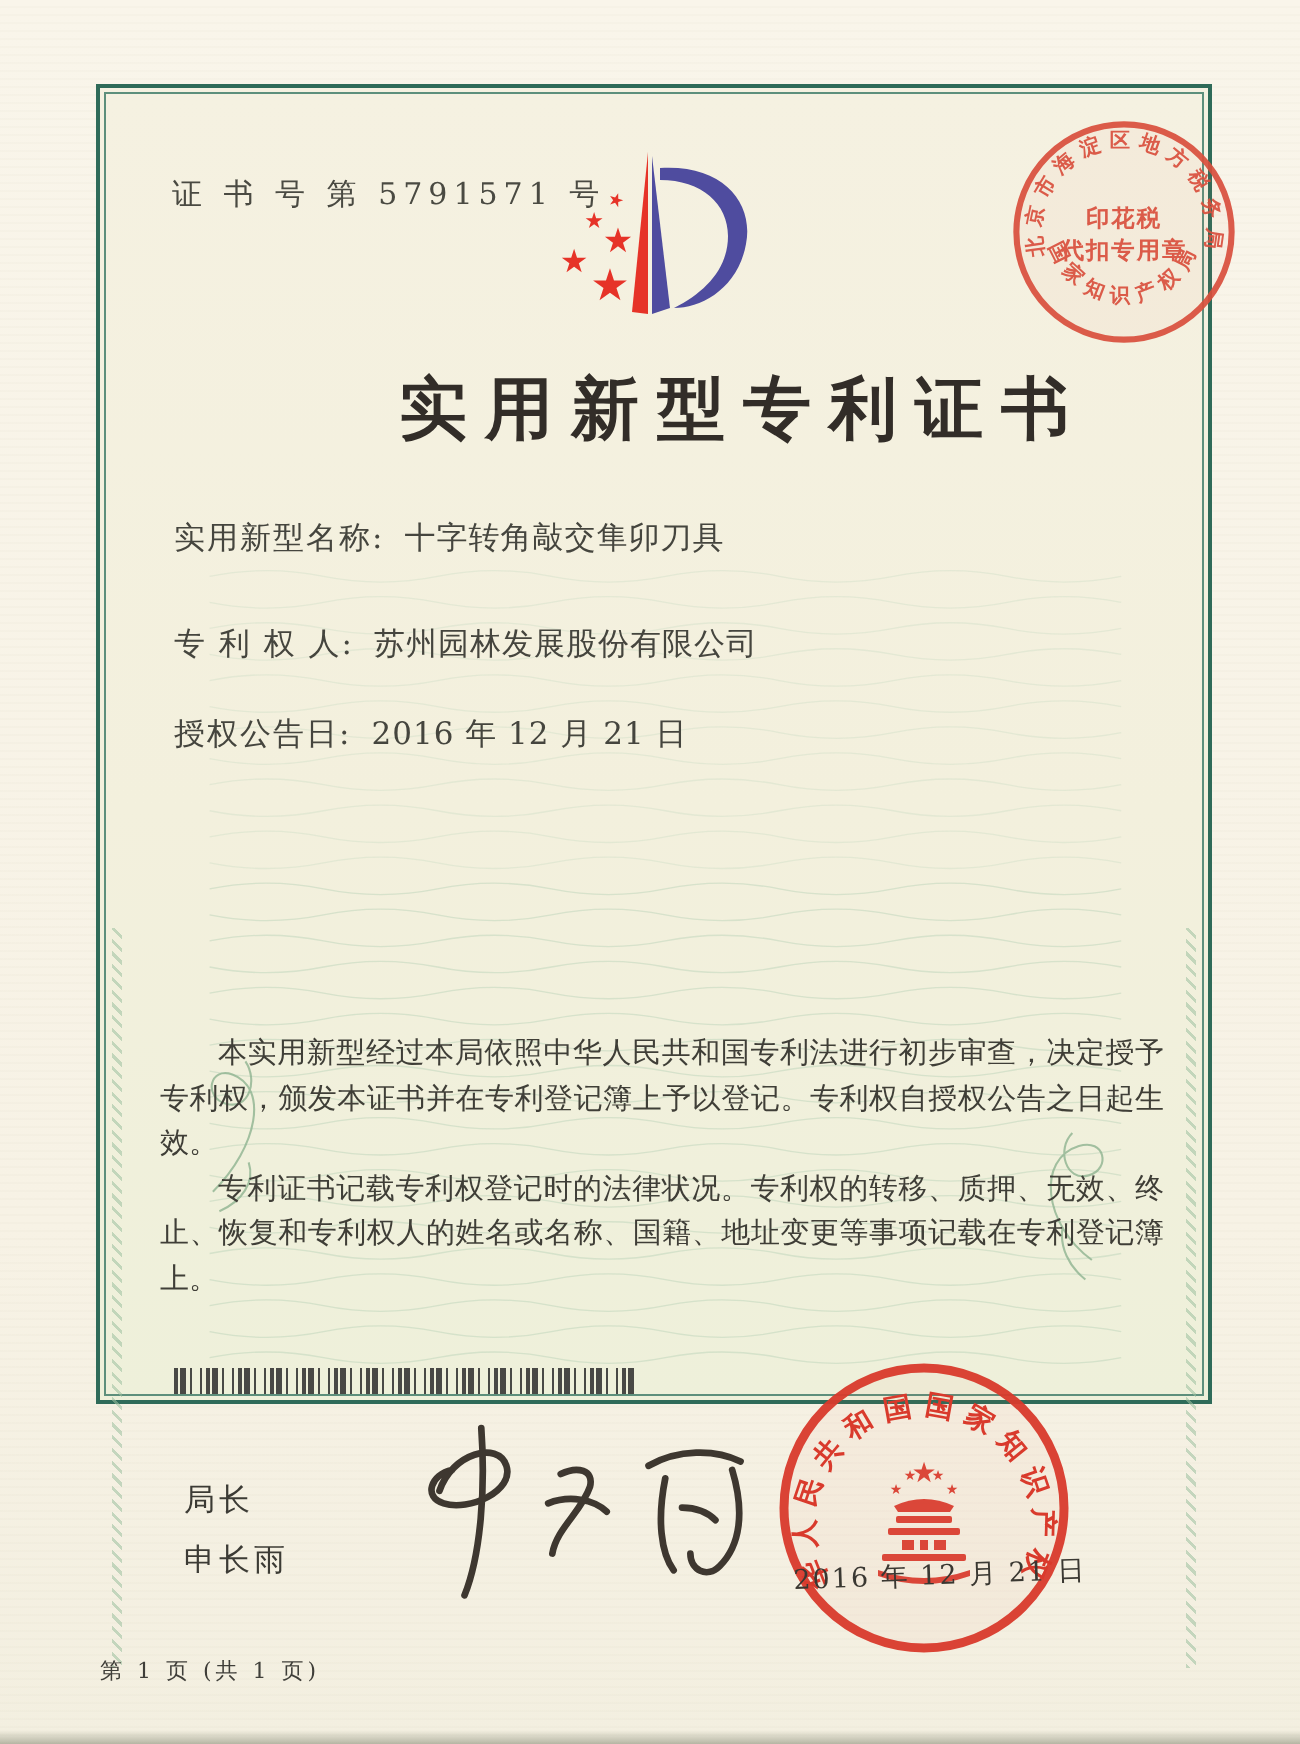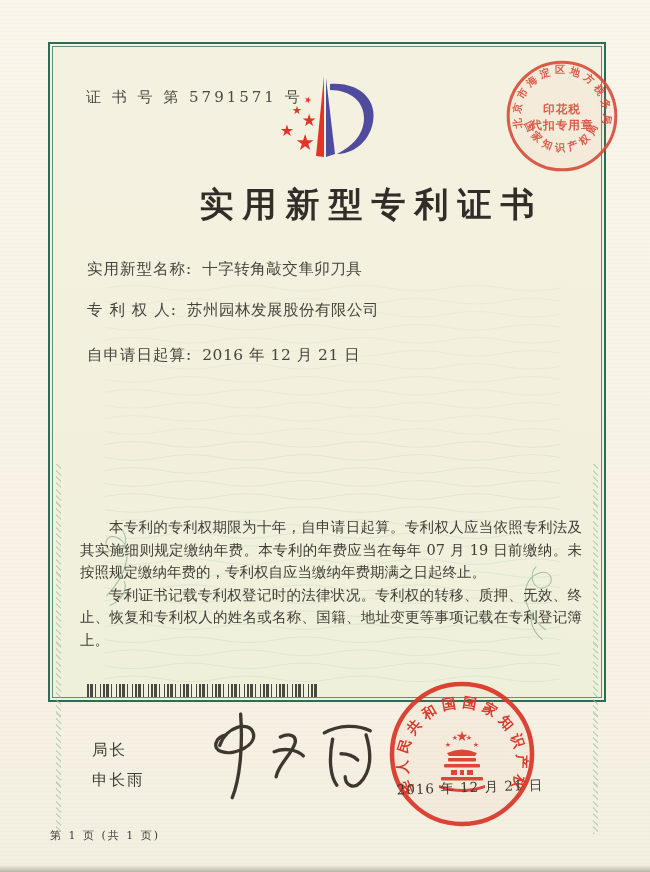--- a/index.html
+++ b/index.html
@@ -31,21 +31,21 @@
   .cert-no{position:absolute;left:36px;top:44px;font-size:15px;letter-spacing:3px;color:#4a4a42;}
 
   .logo{position:absolute;left:217px;top:26px;width:120px;height:102px;}
   .tax-stamp{position:absolute;left:446px;top:6px;width:132px;height:132px;opacity:.92;}
 
   .title{position:absolute;left:0;top:138px;width:100%;margin:0;text-align:center;
     font-size:34px;font-weight:600;letter-spacing:9px;color:#322d28;text-indent:9px;padding-left:40px;}
 
   .fields{position:absolute;left:37px;top:215px;width:490px;}
   .field-row{height:21px;color:#45453e;font-size:15.5px;white-space:nowrap;}
-  .field-row:nth-child(1){margin-bottom:20px;}
+  .field-row:nth-child(1){margin-bottom:32px;}
   .field-row:nth-child(2){margin-bottom:24px;}
   .field-row:nth-child(3){margin-bottom:24px;}
   .field-row:nth-child(4){margin-bottom:24px;}
   .field-row:nth-child(5){margin-bottom:22px;font-weight:bold;}
   .field-label{letter-spacing:1px;}
   .field-value{margin-left:10px;letter-spacing:.5px;}
 
   .body-text{position:absolute;left:30px;top:472px;width:502px;color:#3f3e37;
     font-size:14.5px;line-height:22.5px;text-align:justify;}
   .body-text p{margin:0;text-indent:2em;}
@@ -158,26 +158,26 @@
     <h1 class="title">实用新型专利证书</h1>
 
     <div class="fields">
       <div class="field-row">
         <span class="field-label">实用新型名称:</span><span class="field-value">十字转角敲交隼卯刀具</span>
       </div>
       <div class="field-row">
         <span class="field-label">专 利 权 人:</span><span class="field-value">苏州园林发展股份有限公司</span>
       </div>
       <div class="field-row">
-        <span class="field-label">自申请日起算:</span><span class="field-value">2016 年 12 月 21 日</span>
+        <span class="field-label">授权公告日:</span><span class="field-value">2016 年 12 月 21 日</span>
       </div>
     </div>
 
     <div class="body-text">
-      <p>本专利的专利权期限为十年，自申请日起算。专利权人应当依照专利法及其实施细则规定缴纳年费。本专利的年费应当在每年 07 月 19 日前缴纳。未按照规定缴纳年费的，专利权自应当缴纳年费期满之日起终止。</p>
+      <p>本实用新型经过本局依照中华人民共和国专利法进行初步审查，决定授予专利权，颁发本证书并在专利登记簿上予以登记。专利权自授权公告之日起生效。</p>
       <p>专利证书记载专利权登记时的法律状况。专利权的转移、质押、无效、终止、恢复和专利权人的姓名或名称、国籍、地址变更等事项记载在专利登记簿上。</p>
     </div>
 
     <div class="barcode"></div>
 
     <div class="director">
       <div>局长</div>
       <div>申长雨</div>
     </div>
 

